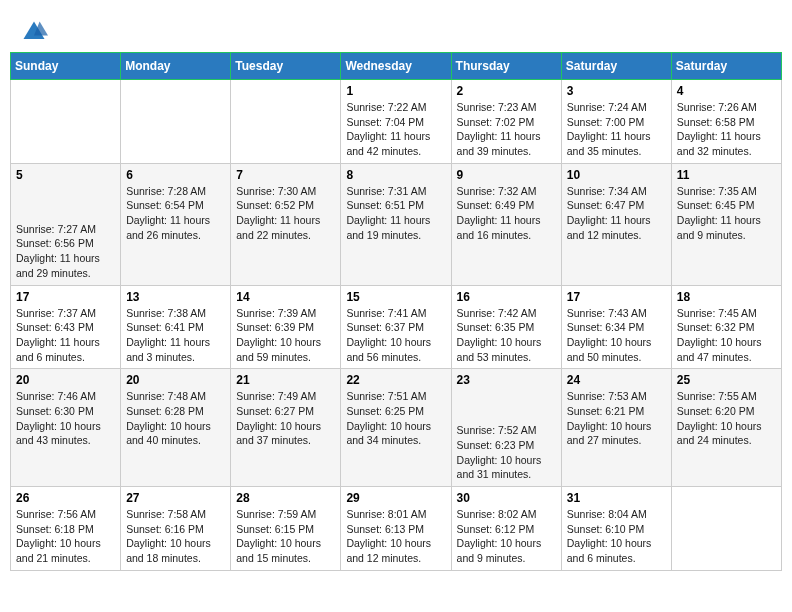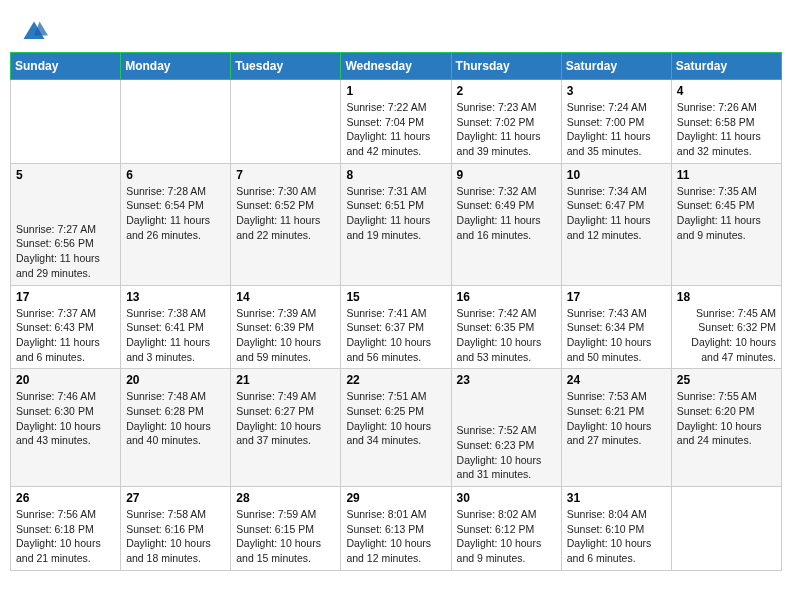--- a/index.html
+++ b/index.html
@@ -225,21 +225,21 @@
 Daylight: 10 hours and 53 minutes.</div>
         </td>
         <td>
           <span class="day-number">17</span>
           <div class="day-info" style="white-space: pre-line;">Sunrise: 7:43 AM
 Sunset: 6:34 PM
 Daylight: 10 hours and 50 minutes.</div>
         </td>
         <td>
           <span class="day-number">18</span>
-          <div class="day-info" style="white-space: pre-line; text-align: right;">Sunrise: 7:45 AM
+          <div class="day-info" style="white-space: pre-line;">Sunrise: 7:45 AM
 Sunset: 6:32 PM
 Daylight: 10 hours and 47 minutes.</div>
         </td>
       </tr>
       <tr class="row-alt">
         <td>
           <span class="day-number">20</span>
           <div class="day-info" style="white-space: pre-line;">Sunrise: 7:46 AM
 Sunset: 6:30 PM
 Daylight: 10 hours and 43 minutes.</div>

